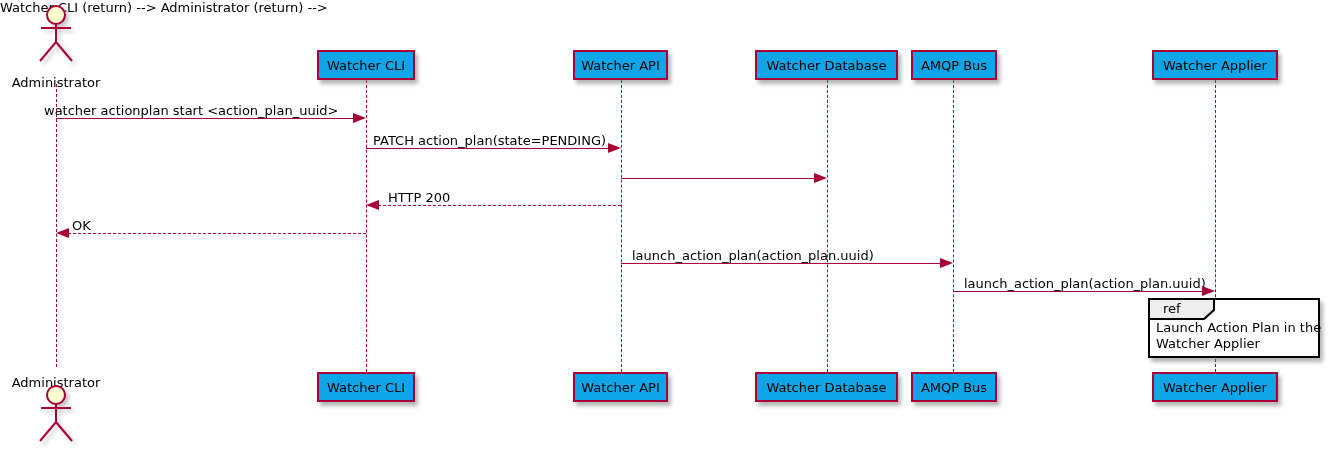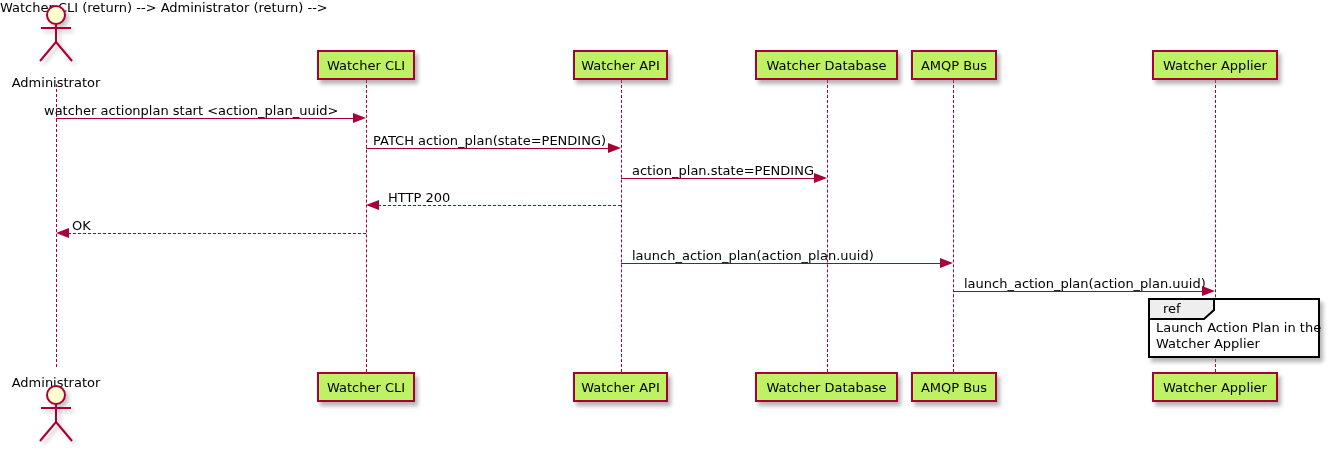--- a/index.html
+++ b/index.html
@@ -16,21 +16,21 @@
   }
   .lifeline {
     position: absolute;
     width: 0;
     border-left: 1px dashed #A80036;
     z-index: 0;
   }
   .pbox {
     position: absolute;
     height: 30px;
-    background: #bef264;
+    background: #0ea5e9;
     border: 2px solid #A80036;
     display: flex;
     align-items: center;
     justify-content: center;
     white-space: nowrap;
     box-shadow: 3px 4px 4px rgba(120,120,120,0.55);
     z-index: 2;
   }
   .actor-svg {
     position: absolute;
@@ -149,21 +149,20 @@
   <div class="msg-label" style="left:44px; top:103px;">watcher actionplan start &lt;action_plan_uuid&gt;</div>
   <div class="msg-line solid" style="left:56px; top:118px; width:298px;"></div>
   <div class="arrowhead right" style="left:353px; top:113px;"></div>
 
   
   <div class="msg-label" style="left:373px; top:133px;">PATCH action_plan(state=PENDING)</div>
   <div class="msg-line solid" style="left:366px; top:148px; width:243px;"></div>
   <div class="arrowhead right" style="left:608px; top:143px;"></div>
 
   
-  <div class="msg-label" style="left:632px; top:163px;">action_plan.state=PENDING</div>
   <div class="msg-line solid" style="left:621px; top:178px; width:194px;"></div>
   <div class="arrowhead right" style="left:814px; top:173px;"></div>
 
    Watcher CLI (return) --&gt;
   <div class="msg-label" style="left:388px; top:190px;">HTTP 200</div>
   <div class="msg-line dashed" style="left:378px; top:205px; width:243px;"></div>
   <div class="arrowhead left" style="left:366px; top:200px;"></div>
 
    Administrator (return) --&gt;
   <div class="msg-label" style="left:72px; top:218px;">OK</div>

